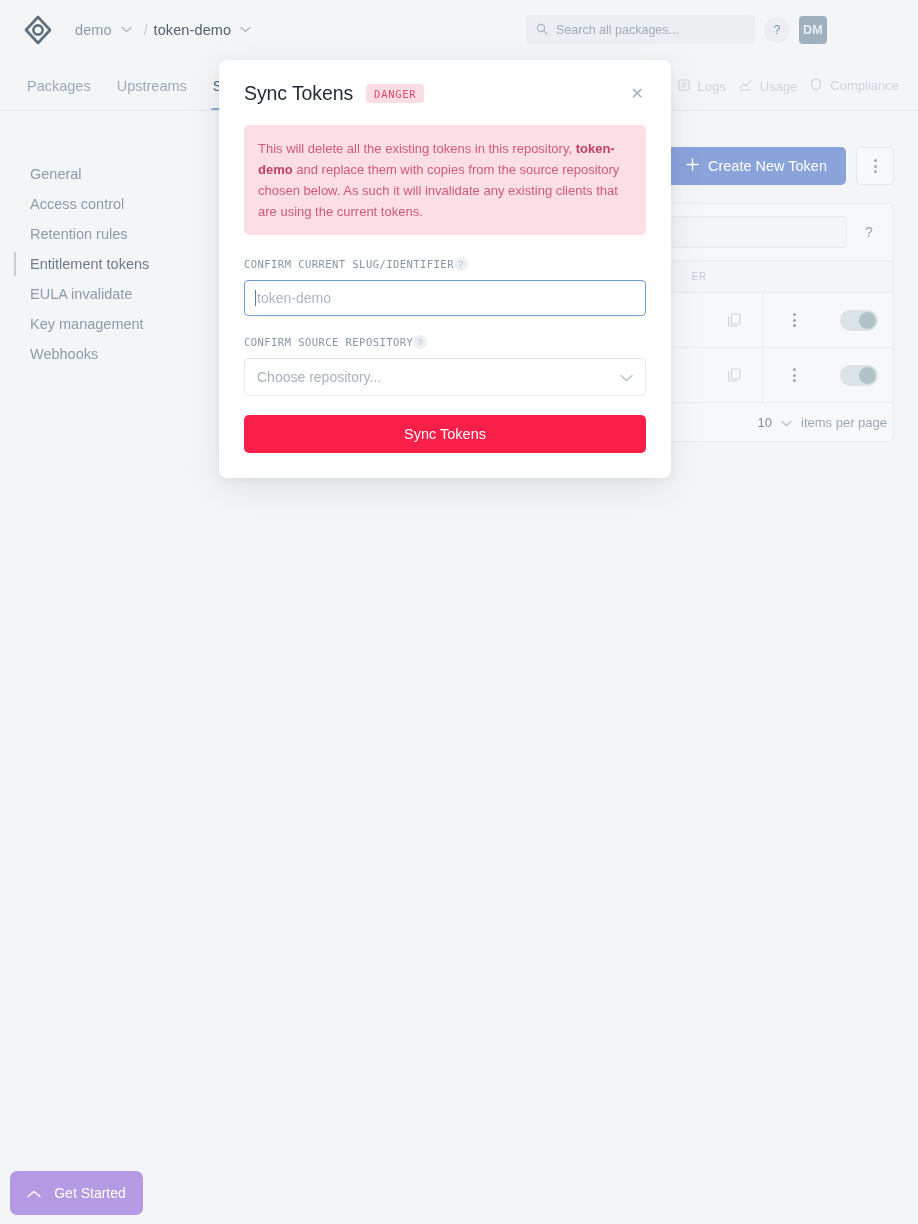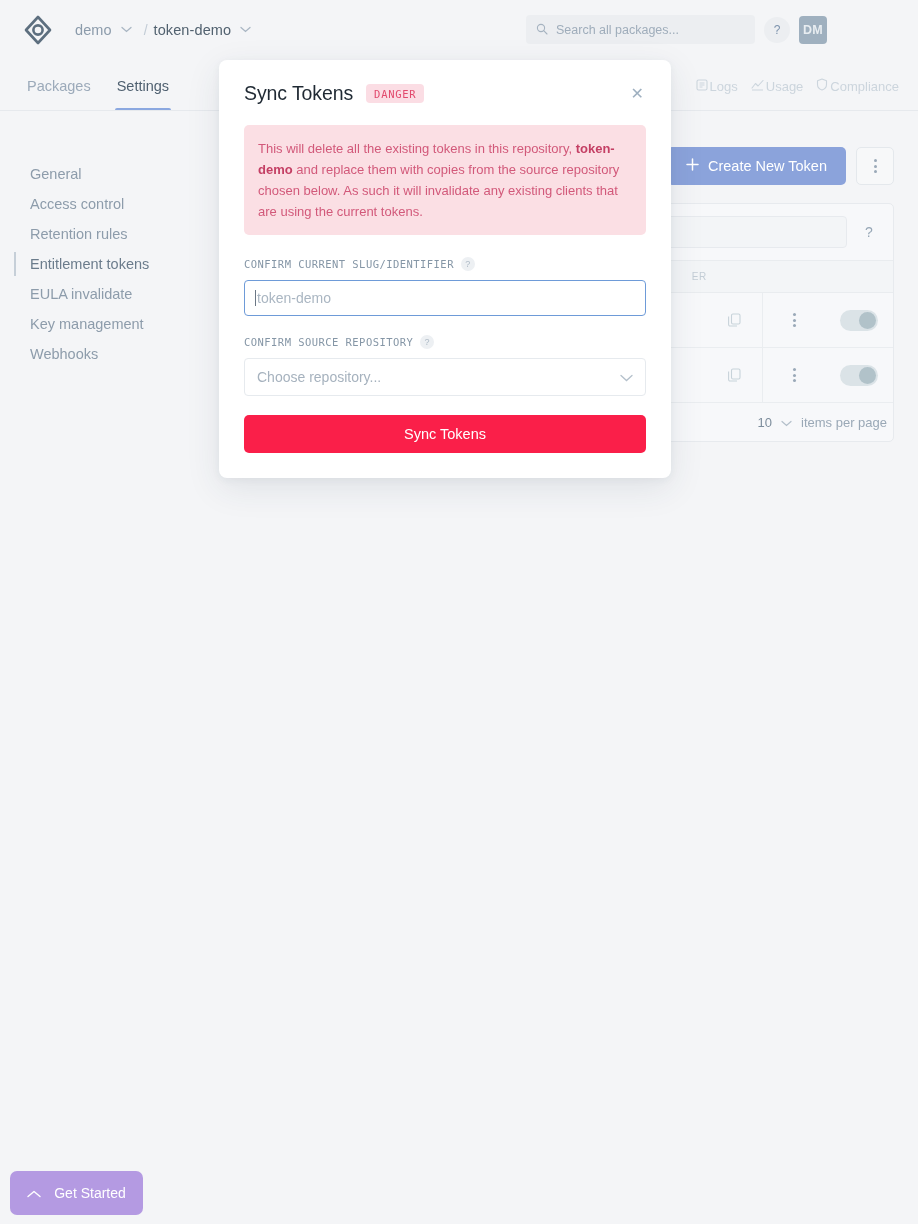--- a/index.html
+++ b/index.html
@@ -140,22 +140,22 @@
   .navtabs-right {
     margin-left: auto;
     display: flex;
     align-items: center;
     gap: 13px;
     padding-top: 19px;
     padding-right: 5px;
   }
   .navtab-r {
     display: flex;
-    align-items: center;
-    gap: 2px;
+    align-items: flex-start;
+    gap: 8px;
     font-size: 13px;
     color: #ccd5dd;
   }
 
   .hairline {
     position: absolute;
     top: 110px; left: 0;
     width: 918px;
     height: 1px;
     background: #e6e9ed;
@@ -374,21 +374,20 @@
   }
   .alert-danger b { color: #c43f64; font-weight: bold; }
 
   .field-label {
     font-family: "DejaVu Sans Mono", monospace;
     font-size: 10.5px;
     letter-spacing: .45px;
     color: #8596a6;
     display: flex;
     align-items: center;
-    gap: 7px;
     margin-bottom: 9px;
   }
   .label-help {
     width: 14px; height: 14px;
     border-radius: 50%;
     background: #edf0f3;
     color: #aebac6;
     font-size: 9px;
     display: flex; align-items: center; justify-content: center;
     font-family: "Liberation Sans", sans-serif;
@@ -496,20 +495,21 @@
       <span class="ph">Search all packages...</span>
     </div>
     <div class="help-circle">?</div>
     <div class="avatar">DM</div>
   </div>
 </div>
 
 <div class="navrow">
   <div class="navtabs">
     <div class="navtab">Packages</div>
+    <div class="navtab">Upstreams</div>
     <div class="navtab active">Settings</div>
   </div>
 
   <div class="navtabs-right">
     <div class="navtab-r">
       <span>
         <svg width="12" height="12" viewBox="0 0 12 12">
             <rect x="1" y="1" width="10" height="10" rx="1.6" fill="none" stroke="#ccd5dd" stroke-width="1.1"></rect>
             <line x1="3.5" y1="4" x2="8.5" y2="4" stroke="#ccd5dd" stroke-width="1"></line>
             <line x1="3.5" y1="6" x2="8.5" y2="6" stroke="#ccd5dd" stroke-width="1"></line>

